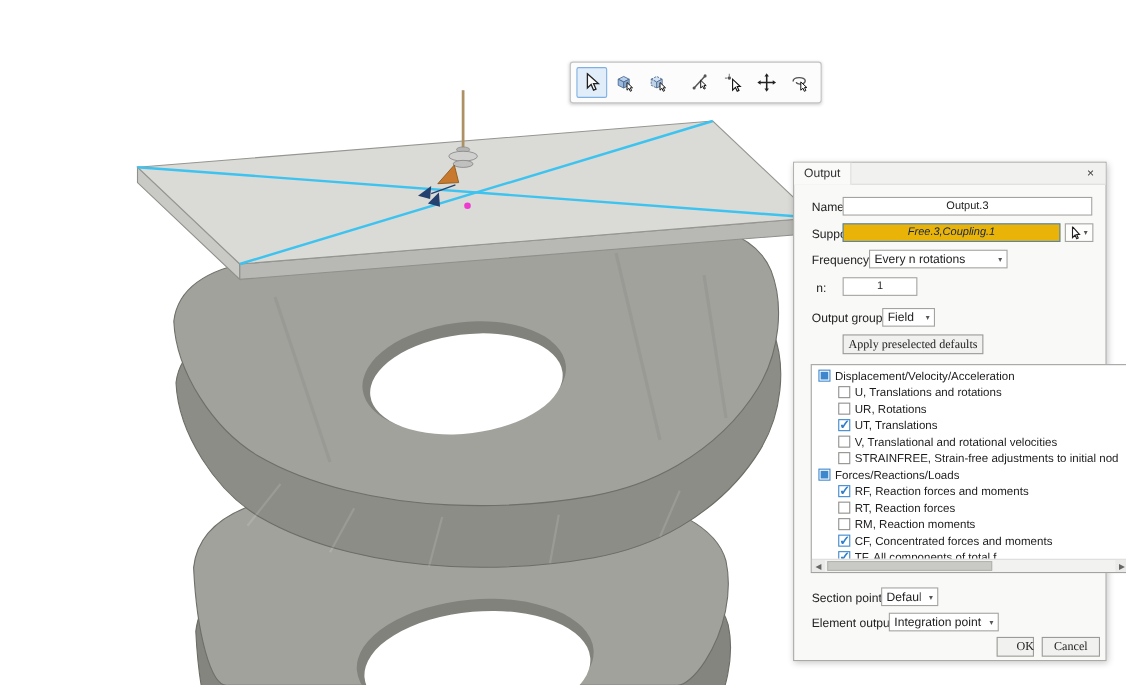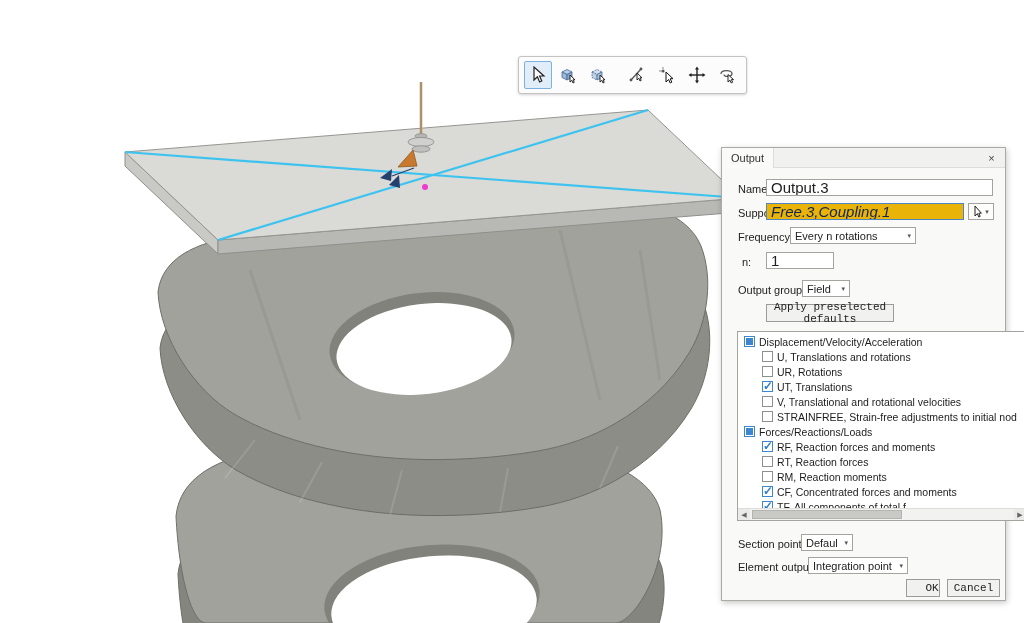--- a/index.html
+++ b/index.html
@@ -25,31 +25,31 @@
             background:#f9f9f8; border:1px solid #a9a9a6;
             box-shadow:1px 2px 6px rgba(0,0,0,.22); font-size:11px; color:#222; }
   .dlg-title { position:absolute; left:0; top:0; right:0; height:20px; background:#f1f1ef;
                border-bottom:1px solid #dcdcd9; display:flex; align-items:center; }
   .dlg-title .ttl { padding:0 9px; height:20px; display:flex; align-items:center;
                     background:#fafaf9; border-right:1px solid #dcdcd9; font-size:11px; color:#333; }
   .dlg-close { position:absolute; right:6px; top:3px; width:15px; height:15px; border:none;
                background:transparent; font-size:11px; color:#444; cursor:pointer; line-height:15px; }
   .lbl { position:absolute; white-space:nowrap; color:#222; }
   .tinput { position:absolute; height:17px; border:1px solid #a3a3a0; background:#ffffff;
-            font-family:"Liberation Sans", sans-serif; font-size:15px; padding:0 4px; color:#222; }
+            font-family:"Liberation Sans", sans-serif; font-size:10px; padding:0 4px; color:#222;text-align:center; }
   .tinput.support { background:#eab308; color:#10264d; font-style:italic; border-color:#4d86c2; }
   .dd { position:absolute; height:17px; border:1px solid #a3a3a0; background:#ffffff;
         display:flex; align-items:center; padding:0 4px; cursor:pointer; white-space:nowrap; }
   .dd .ddtext { flex:1; overflow:hidden; }
   .dd .arrow { margin-left:7px; font-size:7px; color:#555; }
   .pickbtn { position:absolute; height:17px; width:26px; border:1px solid #a3a3a0; background:#fdfdfc;
              display:flex; align-items:center; justify-content:center; gap:2px; cursor:pointer; }
   .pickbtn .arrow { font-size:7px; color:#555; }
   .btn { position:absolute; height:18px; border:1px solid #9b9b98; background:#f1f1ef;
-         font-family:Liberation Mono, monospace; font-size:11px; color:#222;
+         font-family:Liberation Serif, serif; font-size:11px; color:#222;
          display:flex; align-items:center; justify-content:center; cursor:pointer; }
 
   
   .listbox { position:absolute; left:15px; top:183px; width:304px; height:190px;
              border:1px solid #a3a3a0; background:#ffffff; overflow:hidden; }
   .tree-viewport { position:absolute; left:0; top:0; right:14px; bottom:12px; overflow:hidden; padding-top:2px; }
   .trow { display:flex; align-items:center; height:15px; gap:4px; padding-left:6px;
           white-space:nowrap; font-size:10.5px; color:#1c1c1c; cursor:default; }
   .trow.lvl1 { padding-left:24px; }
   .cb { width:11px; height:11px; border:1px solid #8f8f8c; background:#ffffff;

